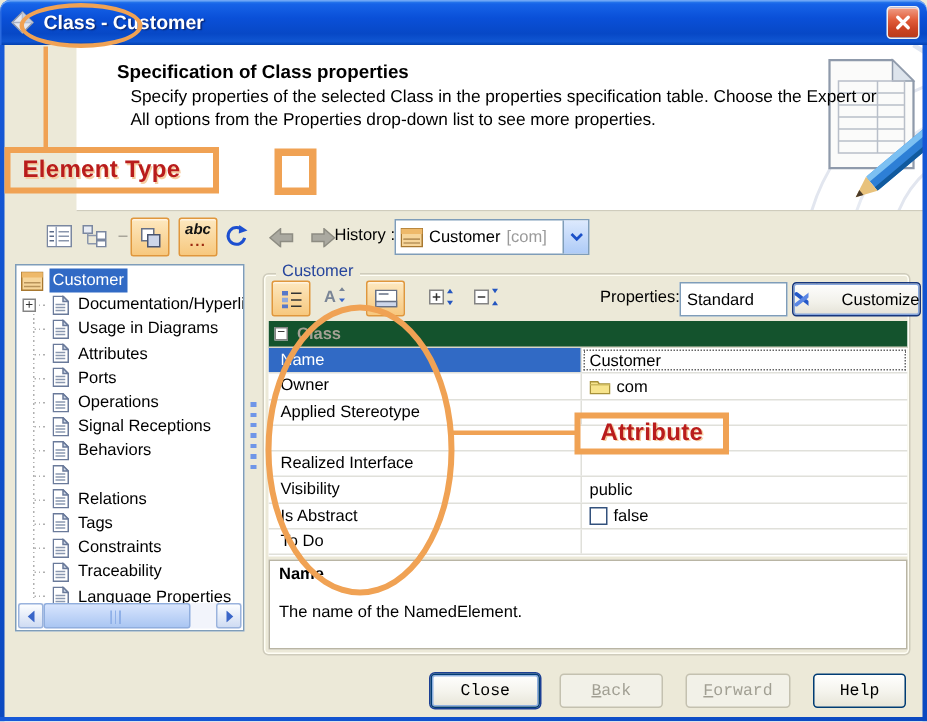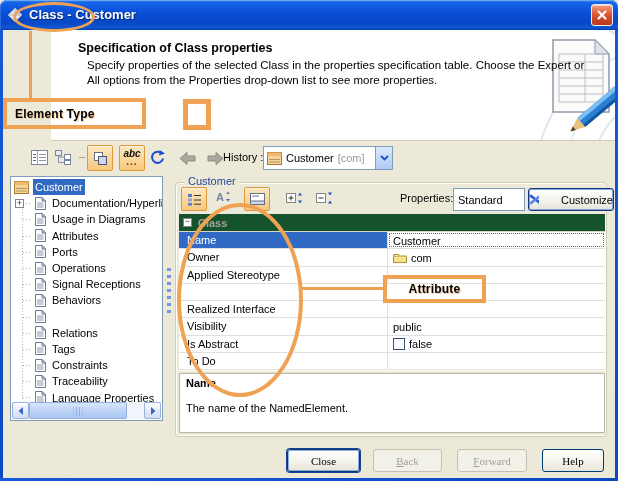--- a/index.html
+++ b/index.html
@@ -107,40 +107,40 @@
   .cbx { width:12px; height:12px; border:1px solid #33517c; background:#fff; display:inline-block; }
 
   
   .desc-panel { position:absolute; left:3px; top:190px; width:426px; height:60px; background:#fff; border:1px solid #b9b5a4;
     padding:3px 6px; }
   .desc-title { font-weight:bold; }
   .desc-text { margin-top:13px; }
 
   
   .dlg-btn { position:absolute; top:449px; height:23px; border:1px solid #003c74; border-radius:3px;
-    background:linear-gradient(180deg,#fffffe,#f4f3ec 55%,#e7e5d8); font-family:Liberation Serif, serif; font-size:11px;
+    background:linear-gradient(180deg,#fffffe,#f4f3ec 55%,#e7e5d8); font-family:Liberation Mono, monospace; font-size:11px;
     color:#000; cursor:pointer;text-align:center; }
   .dlg-btn.default { box-shadow:0 0 0 1px #1c3f94, inset 0 0 0 1px #8fb0e0; }
   .dlg-btn:disabled { color:#a19f93; border-color:#c4c1b0; background:#f2f1e8; box-shadow:none; cursor:default; }
   #btn-0 { left:287px; width:73px; }
   #btn-1 { left:373px; width:69px; }
   #btn-2 { left:457px; width:70px; }
   #btn-3 { left:542px; width:62px; }
 
   
   .ann { position:absolute; z-index:300; pointer-events:none; }
   .ann-border { border:4px solid #f0a254; }
   .ann-ellipse-title { left:13px; top:2px; width:82px; height:30px; border:3px solid #f0a254; border-radius:50%; }
   .ann-vline { left:29px; top:31px; width:3px; height:68px; background:#f0a254; }
   .ann-etbox { left:3px; top:98px; width:143px; height:31px; display:flex; align-items:center; padding-left:8px; }
   .ann-sqbox { left:183px; top:99px; width:28px; height:31px; border-width:5px; }
   .ann-ellipse-table { left:177px; top:203px; width:126px; height:194px; border-radius:50%; }
   .ann-hline { left:300px; top:287px; width:85px; height:3px; background:#f0a254; }
   .ann-atbox { left:383px; top:275px; width:103px; height:28px; display:flex; align-items:center; justify-content:center; }
-  .ann-text { font-weight:bold; font-size:12px; color:#000000; text-shadow:1px 1px 0 #f6cda2; letter-spacing:0.2px; }
+  .ann-text { font-weight:bold; font-size:16px; color:#b91c1c; text-shadow:1px 1px 0 #f6cda2; letter-spacing:0.2px; }
 </style>
 </head>
 <body>
 
 <div class="dialog">
 
   <div class="titlebar">
     <span class="app-icon">
       <svg width="16" height="16" viewBox="0 0 16 16">
         <polygon points="8,1 15,8 8,15 1,8" fill="#e4e8f2" stroke="#8d96ac"></polygon>

